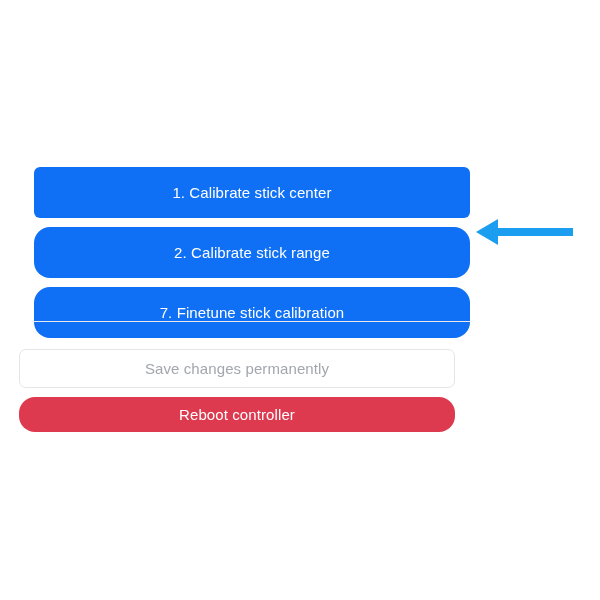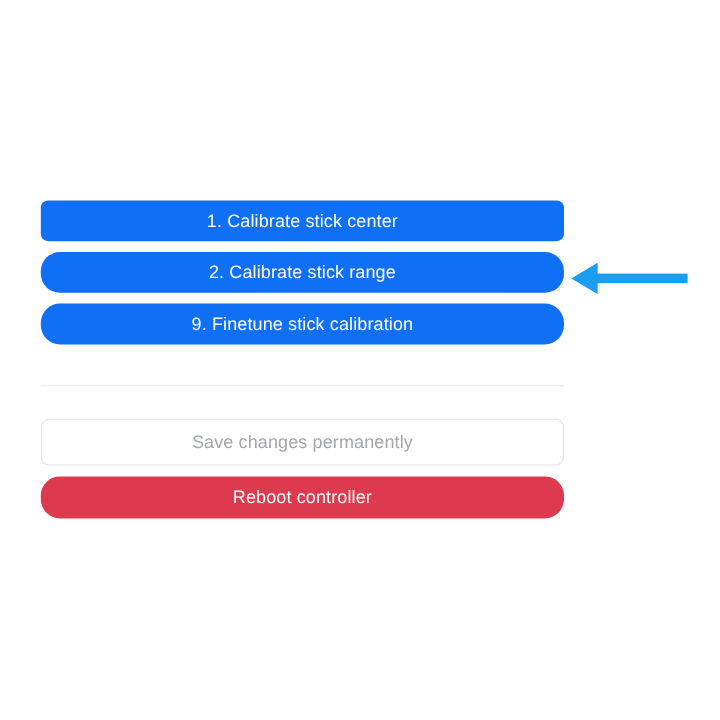--- a/index.html
+++ b/index.html
@@ -28,21 +28,21 @@
     top: 167px;
     width: 436px;
   }
 
   .btn {
     display: flex;
     align-items: center;
     justify-content: center;
     box-sizing: border-box;
     width: 436px;
-    height: 34px;
+    height: 51px;
     border: none;
     border-radius: 6px;
     font-family: "Liberation Sans", sans-serif;
     font-size: 15px;
     font-weight: 400;
     letter-spacing: 0.1px;
     line-height: 1;
     cursor: pointer;
     padding: 0 10px;
     white-space: nowrap;
@@ -64,21 +64,21 @@
     left: 34px;
     top: 321px;
     width: 436px;
     height: 1px;
     background: #e9e9ee;
   }
 
   
   .footer-group {
     position: absolute;
-    left: 34px;
+    left: 19px;
     top: 349px;
     width: 436px;
   }
 
   .btn-ghost {
     background: #ffffff;
     color: #a2a6ad;
     border: 1px solid #e4e5e9;
     height: 39px;
     border-radius: 7px;
@@ -105,21 +105,21 @@
 <body>
 
 <div class="screen">
 
   <div class="panel">
 
     <button class="btn btn-primary">1. Calibrate stick center</button>
 
     <button class="btn btn-primary">2. Calibrate stick range</button>
 
-    <button class="btn btn-primary">9. Finetune stick calibration</button>
+    <button class="btn btn-primary">7. Finetune stick calibration</button>
 
   </div>
 
   <div class="divider"></div>
 
   <div class="footer-group">
 
     <button class="btn btn-ghost">Save changes permanently</button>
 
     <button class="btn btn-danger">Reboot controller</button>

